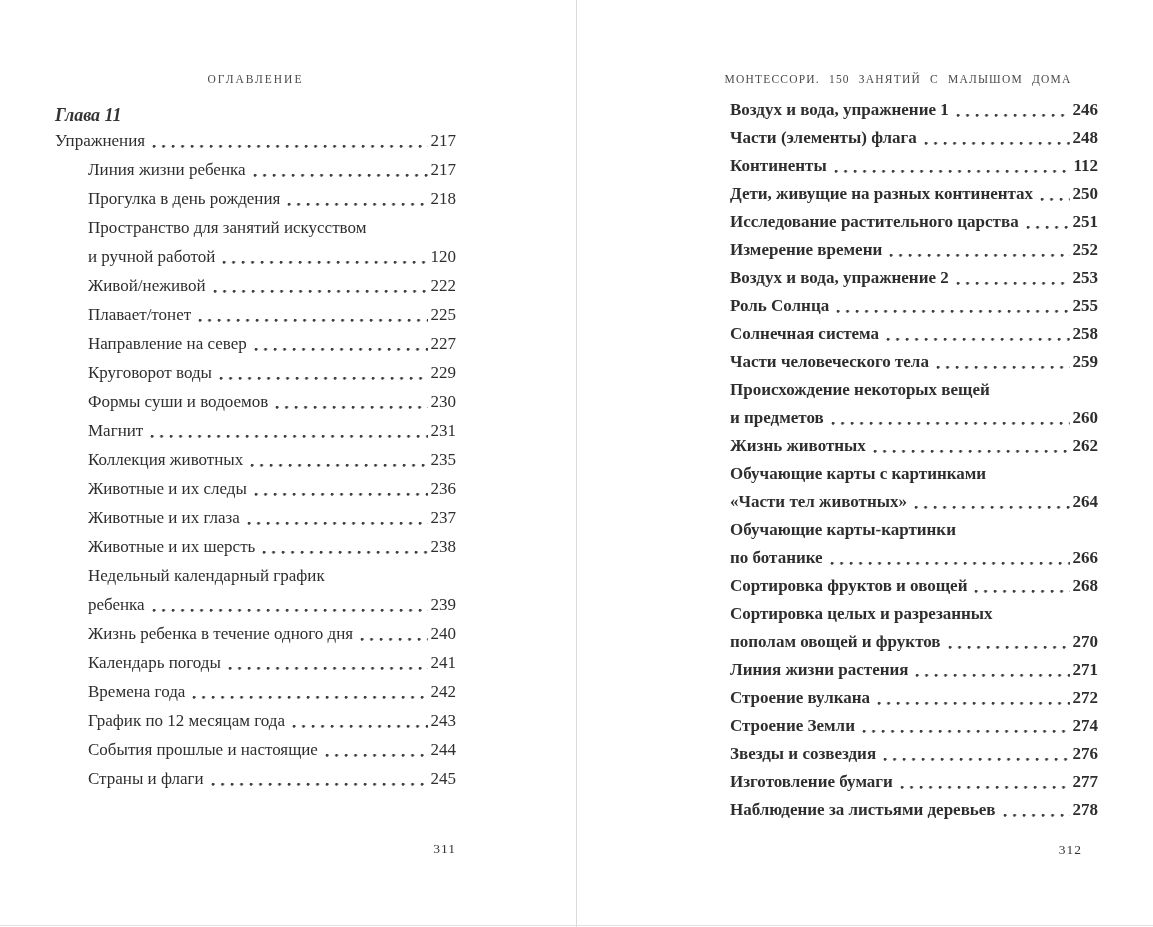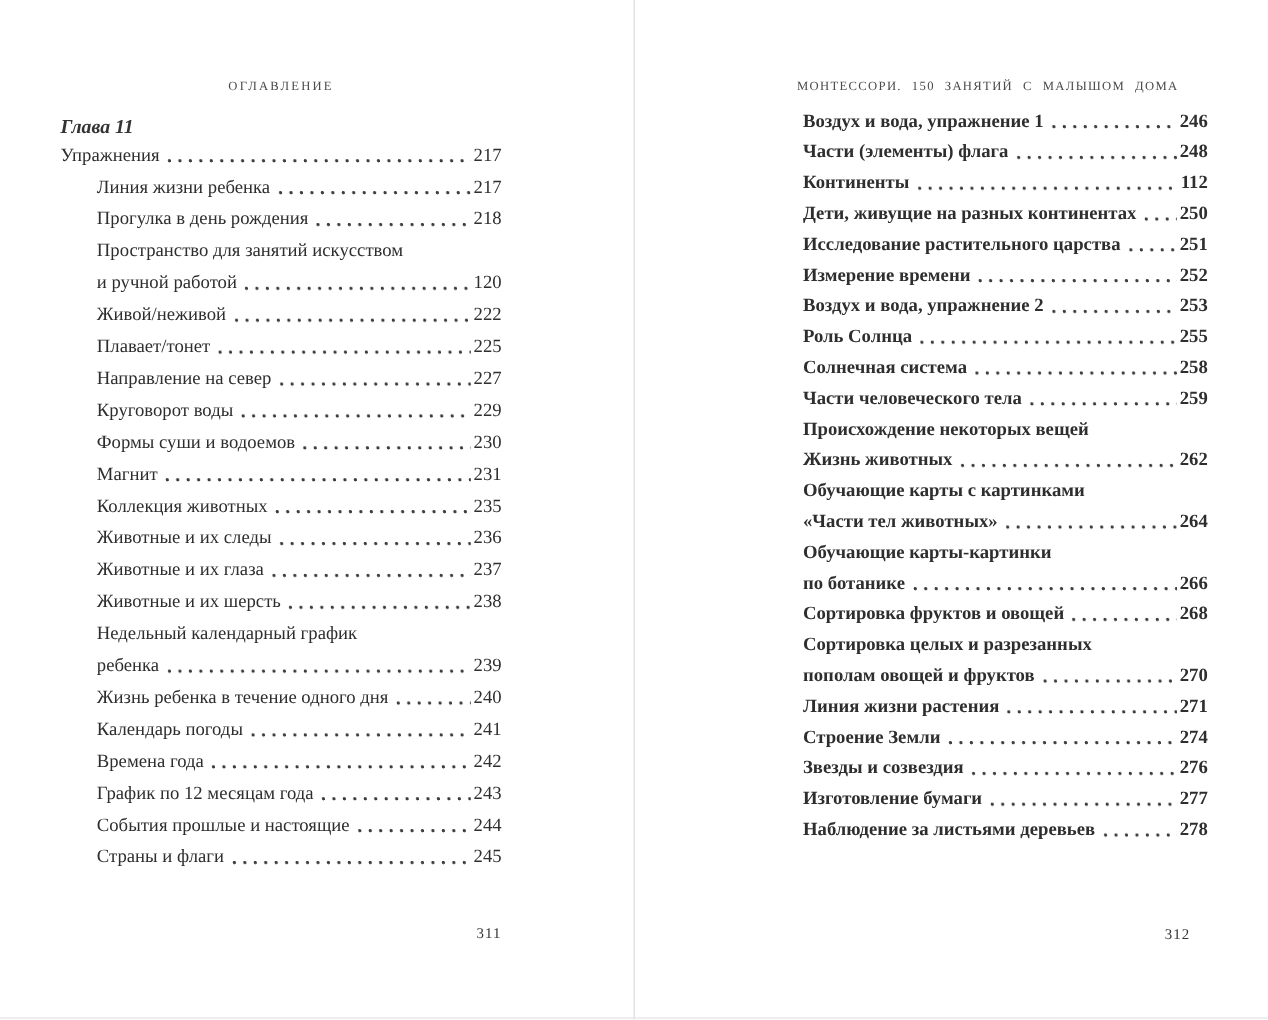--- a/index.html
+++ b/index.html
@@ -331,20 +331,25 @@
         <div class="row">
           <span class="title">Части человеческого тела</span>
           <span class="leader"></span>
           <span class="pagenum">259</span>
         </div>
       </div>
       <div class="entry">
         <div class="row">
           <span class="title">Происхождение некоторых вещей</span>
         </div>
+        <div class="row">
+          <span class="title">и предметов</span>
+          <span class="leader"></span>
+          <span class="pagenum">260</span>
+        </div>
       </div>
       <div class="entry">
         <div class="row">
           <span class="title">Жизнь животных</span>
           <span class="leader"></span>
           <span class="pagenum">262</span>
         </div>
       </div>
       <div class="entry">
         <div class="row">
@@ -385,20 +390,27 @@
       </div>
       <div class="entry">
         <div class="row">
           <span class="title">Линия жизни растения</span>
           <span class="leader"></span>
           <span class="pagenum">271</span>
         </div>
       </div>
       <div class="entry">
         <div class="row">
+          <span class="title">Строение вулкана</span>
+          <span class="leader"></span>
+          <span class="pagenum">272</span>
+        </div>
+      </div>
+      <div class="entry">
+        <div class="row">
           <span class="title">Строение Земли</span>
           <span class="leader"></span>
           <span class="pagenum">274</span>
         </div>
       </div>
       <div class="entry">
         <div class="row">
           <span class="title">Звезды и созвездия</span>
           <span class="leader"></span>
           <span class="pagenum">276</span>

